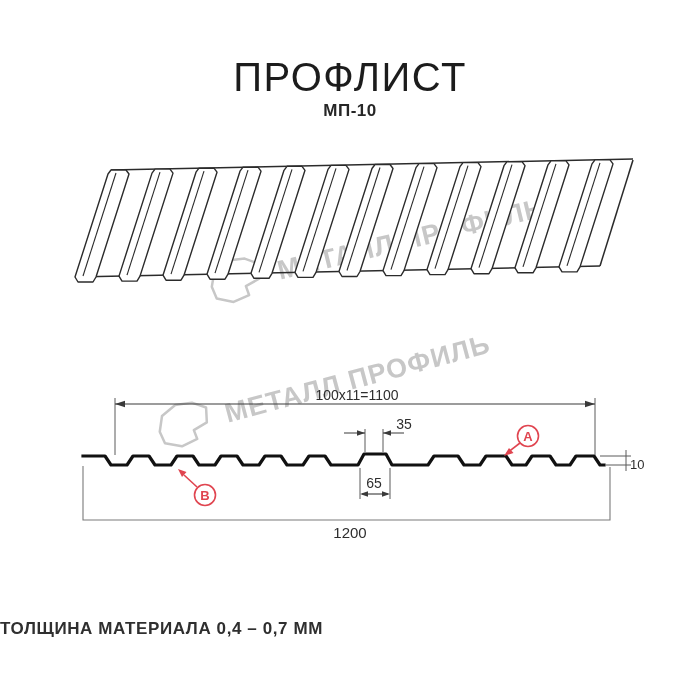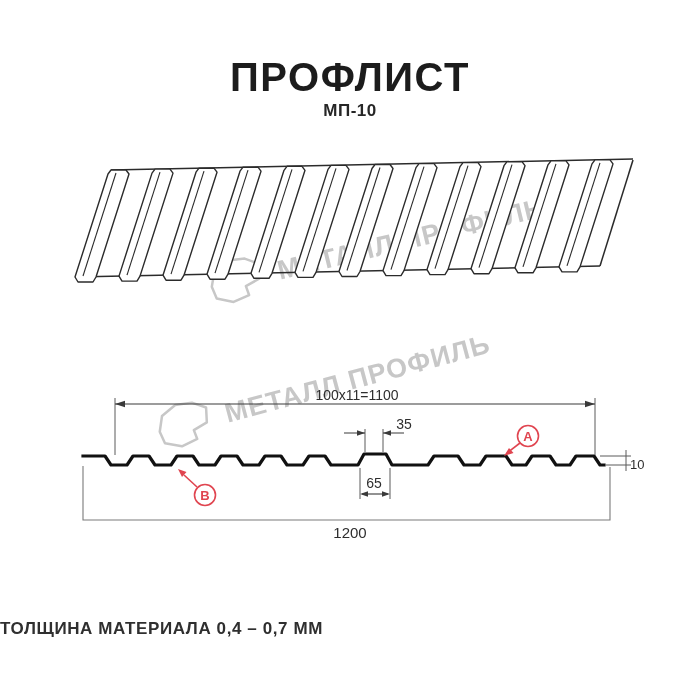--- a/index.html
+++ b/index.html
@@ -8,21 +8,21 @@
     --watermark-gray:#c7c7c7;
   }
   html,body{margin:0;padding:0;}
   body{
     width:700px;height:700px;position:relative;overflow:hidden;
     background:#ffffff;
     font-family:"Liberation Sans","DejaVu Sans",sans-serif;
   }
   .page-title{
     position:absolute;left:0;top:55px;width:700px;text-align:center;
-    font-size:40px;font-weight:700;letter-spacing:1.5px;color:#1c1c1c;
+    font-size:40px;font-weight:400;letter-spacing:1.5px;color:#1c1c1c;
   }
   .page-subtitle{
     position:absolute;left:0;top:101px;width:700px;text-align:center;
     font-size:17px;font-weight:600;letter-spacing:0.5px;color:#262626;
   }
   .watermark{
     position:absolute;display:flex;align-items:center;gap:9px;
     color:var(--watermark-gray);pointer-events:none;white-space:nowrap;
   }
   .watermark .wm-text{

